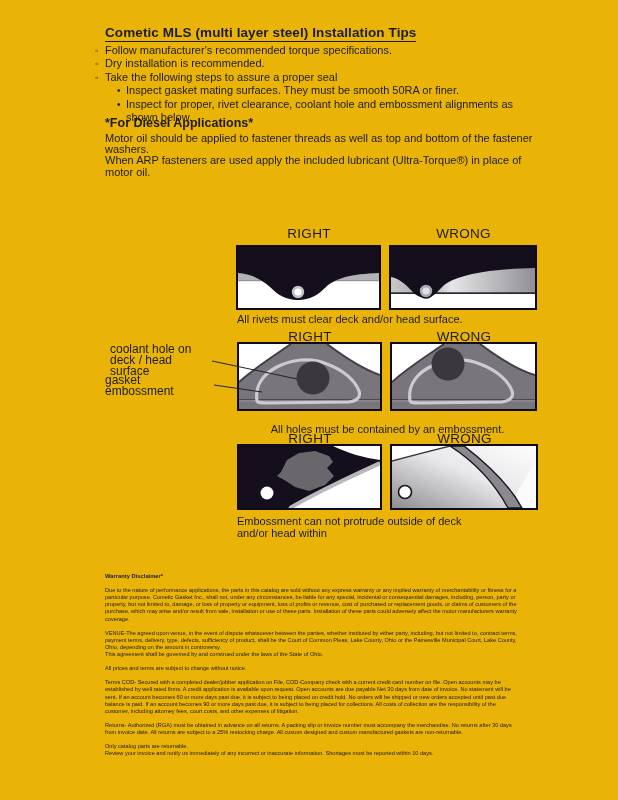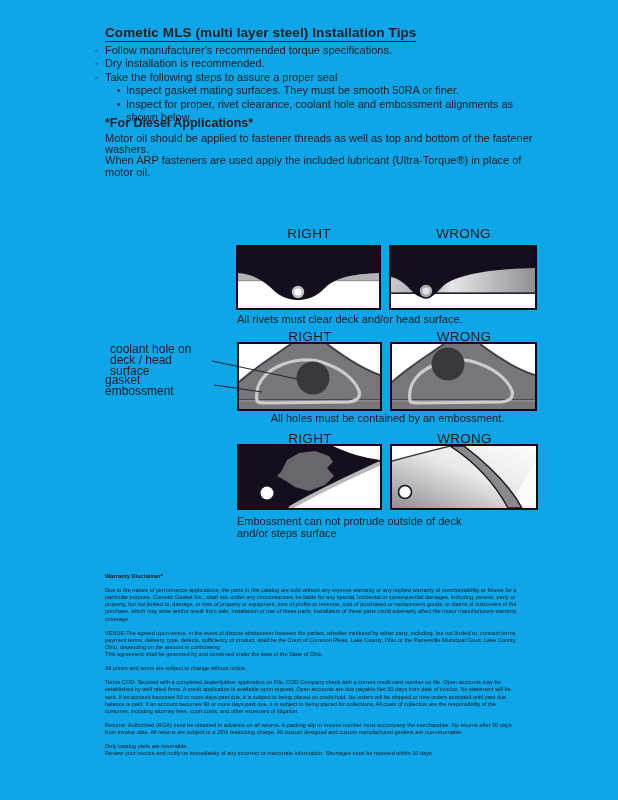--- a/index.html
+++ b/index.html
@@ -1,16 +1,16 @@
 <!DOCTYPE html>
 <html><head>
 <meta charset="utf-8">
 <style>
   html,body{margin:0;padding:0;background:#ffffff;}
-  .page{position:relative;width:618px;height:800px;background:#0ea5e9;overflow:hidden;
+  .page{position:relative;width:618px;height:800px;background:#eab308;overflow:hidden;
         font-family:"Liberation Sans",sans-serif;color:#1c1c1c;}
   .abs{position:absolute;}
   .title{left:105px;top:25px;font-size:13.5px;font-weight:bold;
          border-bottom:1.5px solid #1c1c1c;padding-bottom:1px;letter-spacing:.1px;}
   .bullets{left:95px;top:44px;font-size:11px;line-height:13.4px;width:440px;}
   .b{position:relative;padding-left:10px;}
   .b::before{content:"◦";position:absolute;left:0;top:0;font-size:10px;}
   .sb{position:relative;padding-left:31px;}
   .sb::before{content:"•";position:absolute;left:22px;top:0;font-size:10px;}
   .diesel-h{left:105px;top:116px;font-size:12.5px;font-weight:bold;}
@@ -115,21 +115,21 @@
       <path d="M18,57 C16,44 22,32 36,24 C52,15 72,13 88,20 C104,26 116,36 120,47 C122,53 118,57 110,58 L28,59 C21,59 19,59 18,57 Z" fill="none" stroke="#cbcbd0" stroke-width="3.2" stroke-linejoin="round"></path>
       <circle cx="56" cy="20" r="16.5" fill="#3a383e"></circle>
     </svg>
   </div>
 
   <svg class="abs" style="left:110px;top:340px;" width="195" height="60" viewBox="0 0 195 60">
     <line x1="102" y1="21" x2="187" y2="39" stroke="#222222" stroke-width="1"></line>
     <line x1="104" y1="45" x2="152" y2="52" stroke="#222222" stroke-width="1"></line>
   </svg>
 
-  <div class="abs cap" style="left:237px;top:413px;width:301px;text-align:center;">All holes must be contained by an embossment.</div>
+  <div class="abs cap" style="left:237px;top:424px;width:301px;text-align:center;">All holes must be contained by an embossment.</div>
 
   <div class="abs rw-label" style="left:237px;top:431px;width:146px;">RIGHT</div>
   <div class="abs rw-label" style="left:390px;top:431px;width:149px;">WRONG</div>
 
   <div class="abs panel" style="left:237px;top:444px;">
     <svg width="141" height="62" viewBox="0 0 141 62">
       <rect x="0" y="0" width="141" height="62" fill="#ffffff"></rect>
       <path d="M0,0 L94,0 C108,7 126,12 141,14 L141,19 C106,35 72,51 49,62 L0,62 Z" fill="#140e1d"></path>
       <path d="M141,17 C106,33 73,49 51,62" fill="none" stroke="#b9b9bd" stroke-width="4"></path>
       <path d="M42,26 L48,14 L60,7 L76,5 L90,10 L94,16 L88,22 L95,30 L86,39 L70,45 L56,41 L47,35 L38,30 Z" fill="#69676c"></path>
@@ -149,21 +149,21 @@
       <rect x="0" y="0" width="144" height="62" fill="#ffffff"></rect>
       <path d="M0,15 C22,9 42,4 58,0 L144,0 L144,62 L0,62 Z" fill="url(#g3)"></path>
       <path d="M0,15 C22,9 42,4 58,0" fill="none" stroke="#3a383e" stroke-width="1.3"></path>
       <path d="M116,62 L144,14 L144,62 Z" fill="#fbfbfc"></path>
       <path d="M72,0 C98,20 118,40 130,62 L116,62 C104,40 86,18 58,0 Z" fill="#8b898e" stroke="#18131f" stroke-width="1.4" stroke-linejoin="round"></path>
       <circle cx="13" cy="46" r="6.5" fill="#ffffff" stroke="#18131f" stroke-width="1.6"></circle>
     </svg>
   </div>
 
   <div class="abs cap" style="left:237px;top:516px;">Embossment can not protrude outside of deck
-and/or steps surface</div>
+and/or head within</div>
 
   <div class="abs warranty">
     <div class="wh">Warranty Disclaimer*</div>
     <p>Due to the nature of performance applications, the parts in this catalog are sold without any express warranty or any implied warranty of merchantability or fitness for a particular purpose.  Cometic Gasket Inc., shall not, under any circumstances, be liable for any special, incidental or consequential damages, including, person, party or property, but not limited to, damage, or loss of property or equipment, loss of profits or revenue, cost of purchased or replacement goods, or claims of customers of the purchase, which may arise and/or result from sale, installation or use of these parts.  Installation of these parts could adversely affect the motor manufacturers warranty coverage.</p>
     <p>VENUE-The agreed upon venue, in the event of dispute whatsoever between the parties, whether instituted by either party, including, but not limited to, contract terms, payment terms, delivery, type, defects, sufficiency of product, shall be the Court of Common Pleas, Lake County, Ohio or the Painesville Municipal Court, Lake County, Ohio, depending on the amount in controversy.
 This agreement shall be governed by and construed under the laws of the State of Ohio.</p>
     <p>All prices and terms are subject to change without notice.</p>
     <p>Terms COD- Secured with a completed dealer/jobber application on File, COD-Company check with a current credit card number on file.  Open accounts may be established by well rated firms.  A credit application is available upon request.  Open accounts are due payable Net 30 days from date of invoice.  No statement will be sent.  If an account becomes 60 or more days past due, it is subject to being placed on credit hold.  No orders will be shipped or new orders accepted until past due balance is paid.  If an account becomes 90 or more days past due, it is subject to being placed for collections.  All costs of collection are the responsibility of the customer, including attorney fees, court costs, and other expenses of litigation.</p>
     <p>Returns- Authorized (RGA) must be obtained in advance on all returns.  A packing slip or invoice number must accompany the merchandise.  No returns after 30 days from invoice date.  All returns are subject to a 25% restocking charge.  All custom designed and custom manufactured gaskets are non-returnable.</p>
     <p>Only catalog parts are returnable.

